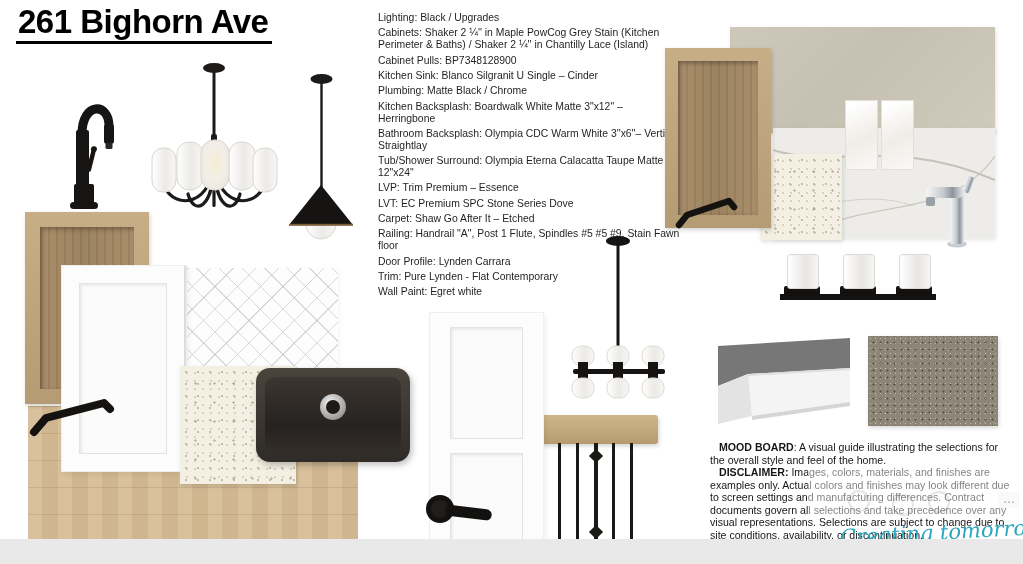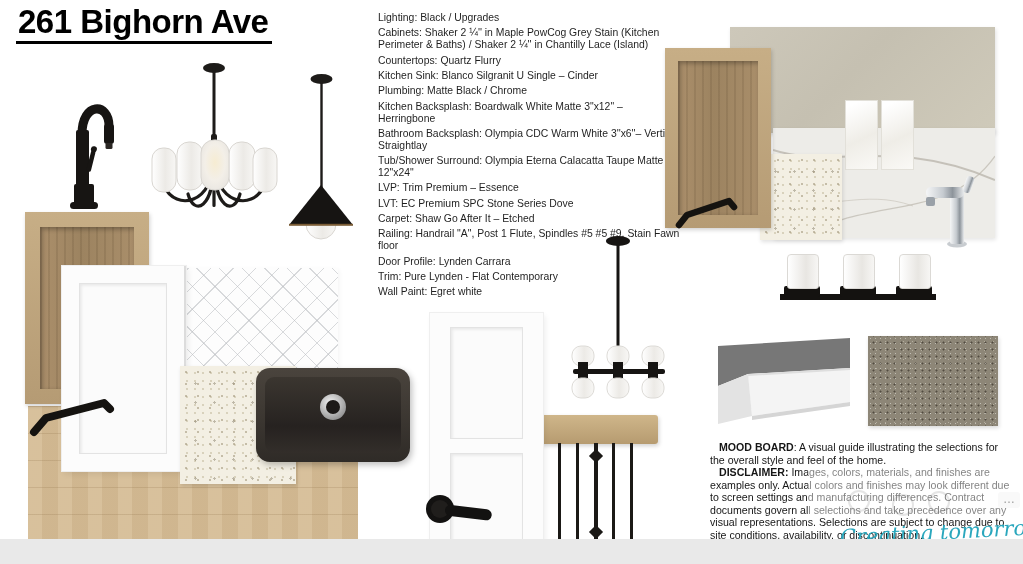--- a/index.html
+++ b/index.html
@@ -84,21 +84,21 @@
 </head>
 <body>
 
 <div id="canvas">
 
   <div class="abs" id="title">261 Bighorn Ave</div>
 
   <div class="abs" id="specs">
     <p>Lighting: Black / Upgrades</p>
     <p>Cabinets: Shaker 2 ¼'' in Maple PowCog Grey Stain (Kitchen Perimeter &amp; Baths) / Shaker 2 ¼'' in Chantilly Lace (Island)</p>
-    <p>Countertops: Quartz Flurry</p>
+    <p>Cabinet Pulls: BP7348128900</p>
     <p>Kitchen Sink: Blanco Silgranit U Single – Cinder</p>
     <p>Plumbing: Matte Black / Chrome</p>
     <p>Kitchen Backsplash: Boardwalk White Matte 3"x12" – Herringbone</p>
     <p>Bathroom Backsplash: Olympia CDC Warm White 3''x6''– Vertical Straightlay</p>
     <p>Tub/Shower Surround: Olympia Eterna Calacatta Taupe Matte 12"x24"</p>
     <p>LVP: Trim Premium – Essence</p>
     <p>LVT: EC Premium SPC Stone Series Dove</p>
     <p>Carpet: Shaw Go After It – Etched</p>
     <p>Railing: Handrail "A", Post 1 Flute, Spindles #5 #5 #9, Stain Fawn floor</p>
     <p>Door Profile: Lynden Carrara</p>

